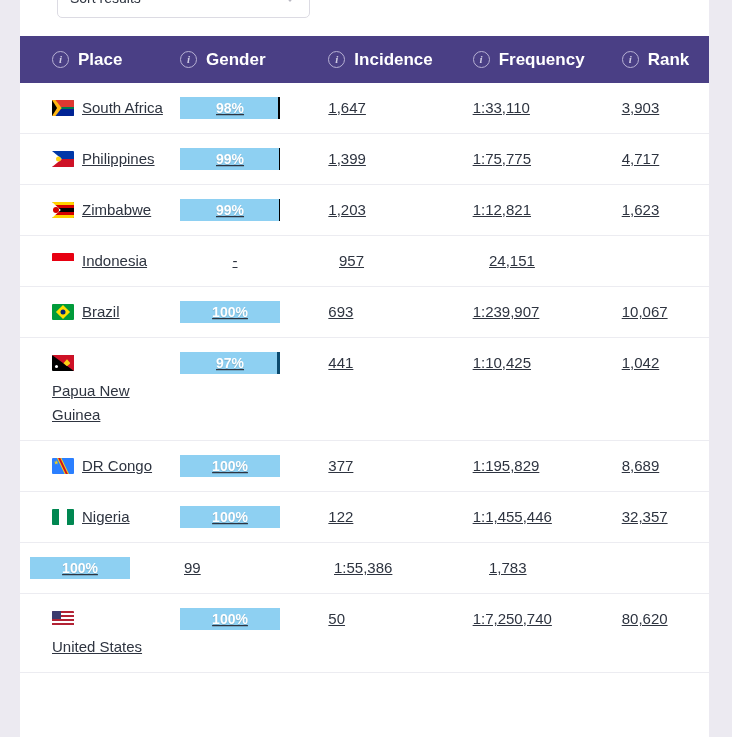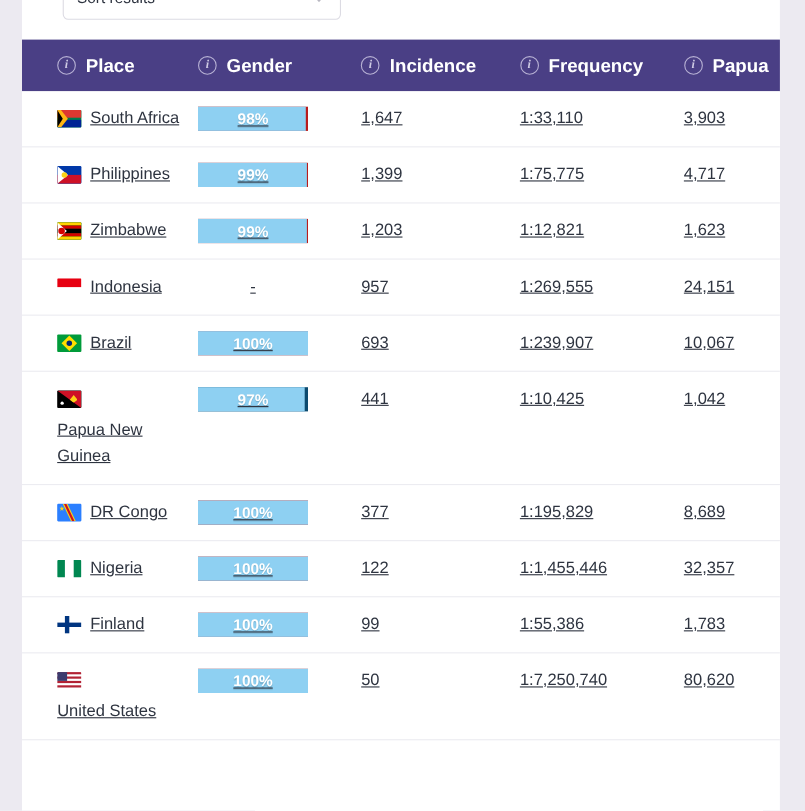--- a/index.html
+++ b/index.html
@@ -152,21 +152,21 @@
     font-size: 15px;
     line-height: 24px;
     color: #2e3440;
   }
 
   
   .bar {
     position: relative;
     width: 100px;
     height: 22px;
-    background: #b91c1c;
+    background: #000000;
     display: flex;
     align-items: center;
     justify-content: center;
     margin-top: 1px;
   }
   .bar.pinkrest { background: #0c4a6e; }
   .bar-fill {
     position: absolute;
     left: 0; top: 0; bottom: 0;
     background: #8ed0f2;
@@ -264,21 +264,21 @@
           <div class="th c-incidence">
             <span class="info-icon">i</span>
             <span>Incidence</span>
           </div>
           <div class="th c-frequency">
             <span class="info-icon">i</span>
             <span>Frequency</span>
           </div>
           <div class="th c-rank">
             <span class="info-icon">i</span>
-            <span>Papua</span>
+            <span>Rank</span>
           </div>
         </div>
 
       <div class="tbody" id="tbody">
           <div class="row">
             <div class="cell c-place place-cell">
               <span class="flag f-za">
                 <span class="y"></span>
                 <span class="v"></span>
               </span>
@@ -337,21 +337,20 @@
           </div>
           <div class="row">
             <div class="cell c-place place-cell">
               <span class="flag f-id"></span>
               <span class="place-name">Indonesia</span>
             </div>
             <div class="cell c-gender">
               <div class="dash">-</div>
             </div>
             <div class="cell c-incidence">957</div>
-            <div class="cell c-frequency">1:269,555</div>
             <div class="cell c-rank">24,151</div>
           </div>
           <div class="row">
             <div class="cell c-place place-cell">
               <span class="flag f-br">
                 <span class="d"></span>
                 <span class="c"></span>
               </span>
               <span class="place-name">Brazil</span>
             </div>
@@ -411,24 +410,20 @@
               <div class="bar">
                 <div class="bar-fill" style="width: 100%;"></div>
                 <span class="bar-label">100%</span>
               </div>
             </div>
             <div class="cell c-incidence">122</div>
             <div class="cell c-frequency">1:1,455,446</div>
             <div class="cell c-rank">32,357</div>
           </div>
           <div class="row">
-            <div class="cell c-place place-cell">
-              <span class="flag f-fi"></span>
-              <span class="place-name">Finland</span>
-            </div>
             <div class="cell c-gender">
               <div class="bar">
                 <div class="bar-fill" style="width: 100%;"></div>
                 <span class="bar-label">100%</span>
               </div>
             </div>
             <div class="cell c-incidence">99</div>
             <div class="cell c-frequency">1:55,386</div>
             <div class="cell c-rank">1,783</div>
           </div>

